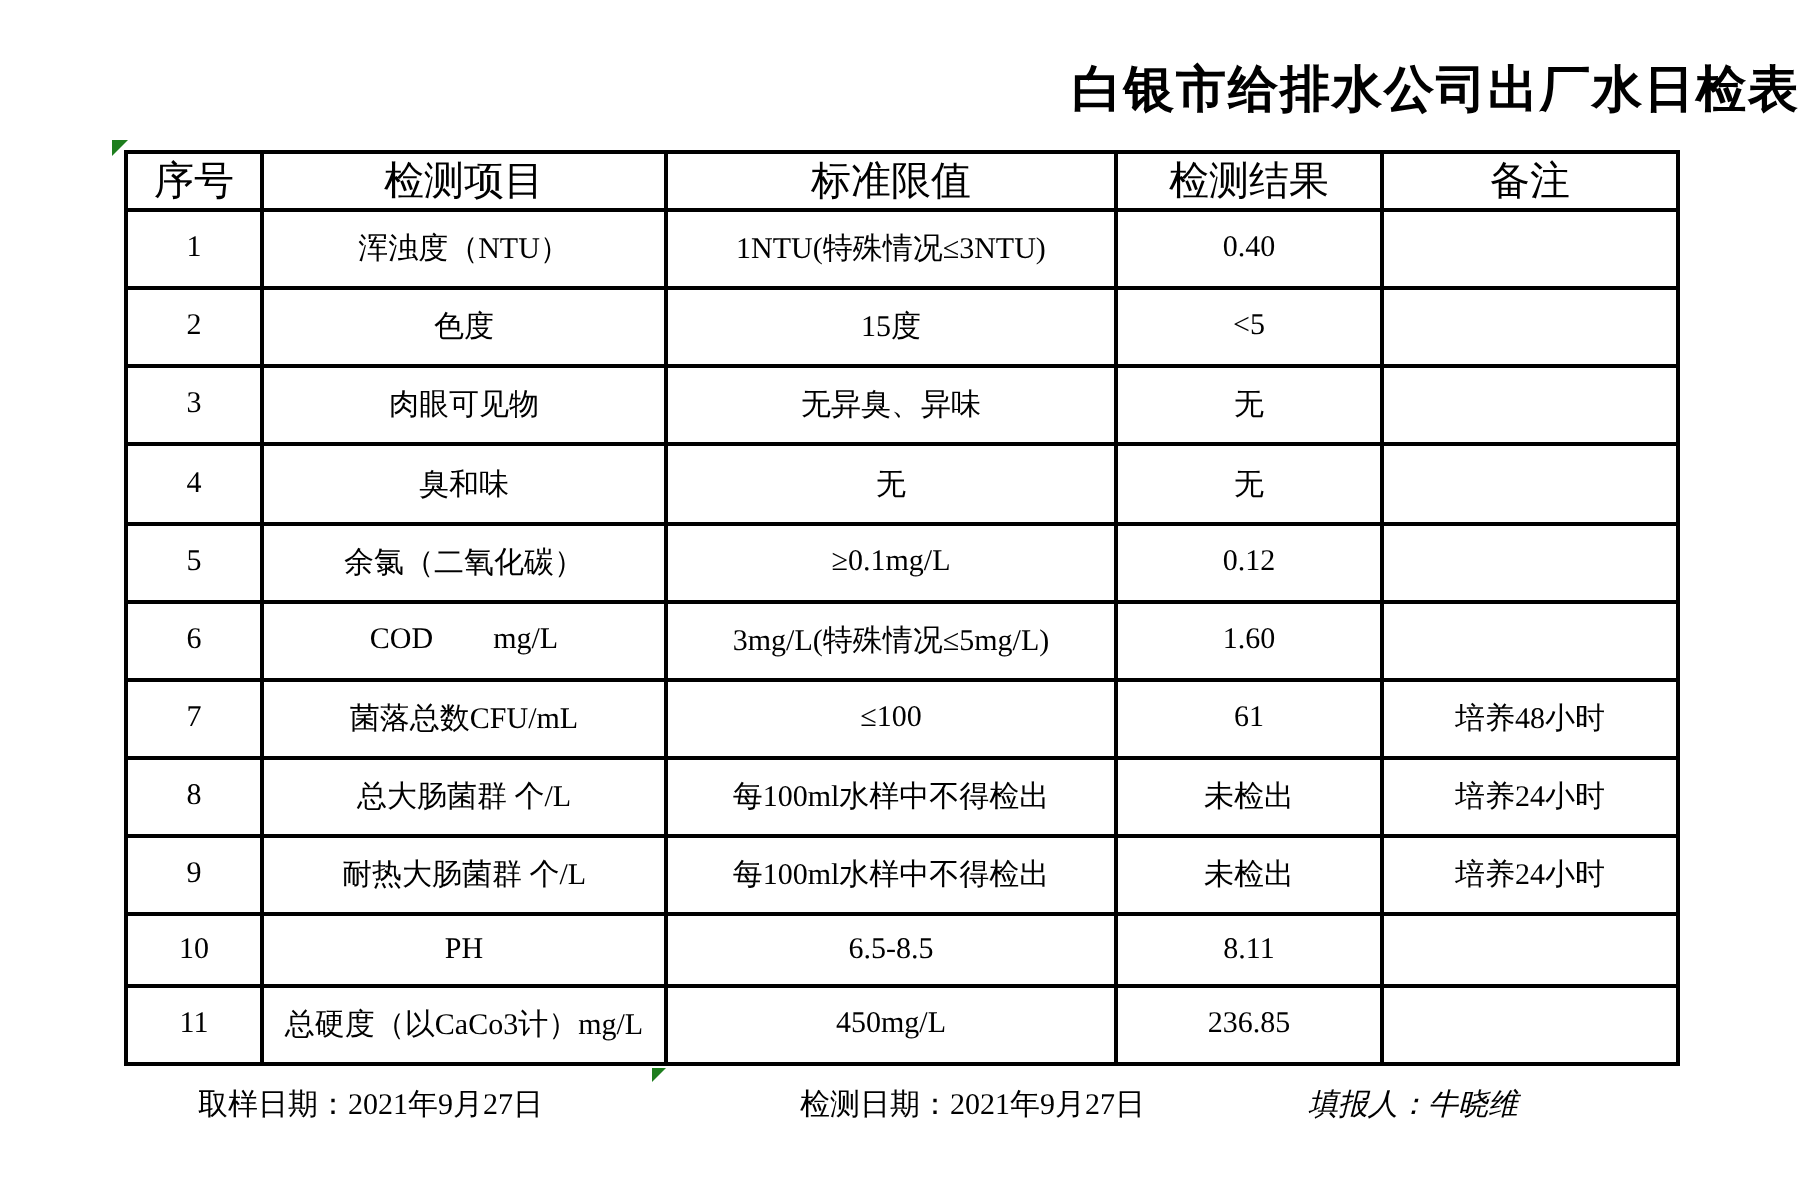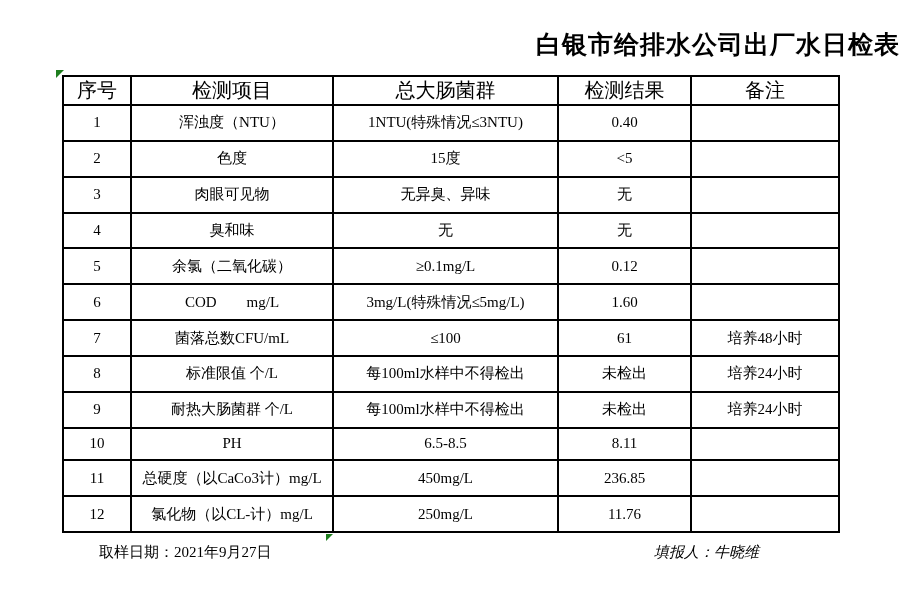--- a/index.html
+++ b/index.html
@@ -85,21 +85,21 @@
     <col class="c-no">
       <col class="c-item">
       <col class="c-limit">
       <col class="c-result">
       <col class="c-remark">
   </colgroup>
   <thead>
     <tr id="header-row">
         <th>序号</th>
         <th>检测项目</th>
-        <th>总大肠菌群</th>
+        <th>标准限值</th>
         <th>检测结果</th>
         <th>备注</th>
       </tr>
   </thead>
   <tbody id="table-body">
       <tr>
         <td>1</td>
         <td>浑浊度（NTU）</td>
         <td>1NTU(特殊情况≤3NTU)</td>
         <td>0.40</td>
@@ -142,21 +142,21 @@
       </tr>
       <tr>
         <td>7</td>
         <td>菌落总数CFU/mL</td>
         <td>≤100</td>
         <td>61</td>
         <td>培养48小时</td>
       </tr>
       <tr>
         <td>8</td>
-        <td>标准限值 个/L</td>
+        <td>总大肠菌群 个/L</td>
         <td>每100ml水样中不得检出</td>
         <td>未检出</td>
         <td>培养24小时</td>
       </tr>
       <tr>
         <td>9</td>
         <td>耐热大肠菌群 个/L</td>
         <td>每100ml水样中不得检出</td>
         <td>未检出</td>
         <td>培养24小时</td>
@@ -168,26 +168,20 @@
         <td>8.11</td>
         <td></td>
       </tr>
       <tr>
         <td>11</td>
         <td>总硬度（以CaCo3计）mg/L</td>
         <td>450mg/L</td>
         <td>236.85</td>
         <td></td>
       </tr>
-      <tr>
-        <td>12</td>
-        <td>氯化物（以CL-计）mg/L</td>
-        <td>250mg/L</td>
-        <td>11.76</td>
-        <td></td>
-      </tr>
     </tbody>
 </table>
 
 <div class="footer-line">
   <span class="footer-item footer-sampling"><span>取样日期：</span><span>2021年9月27日</span></span>
+  <span class="footer-item footer-testing"><span>检测日期：</span><span>2021年9月27日</span></span>
   <span class="footer-item footer-reporter"><span>填报人：</span><span>牛晓维</span></span>
 </div>
 
 </body></html>

